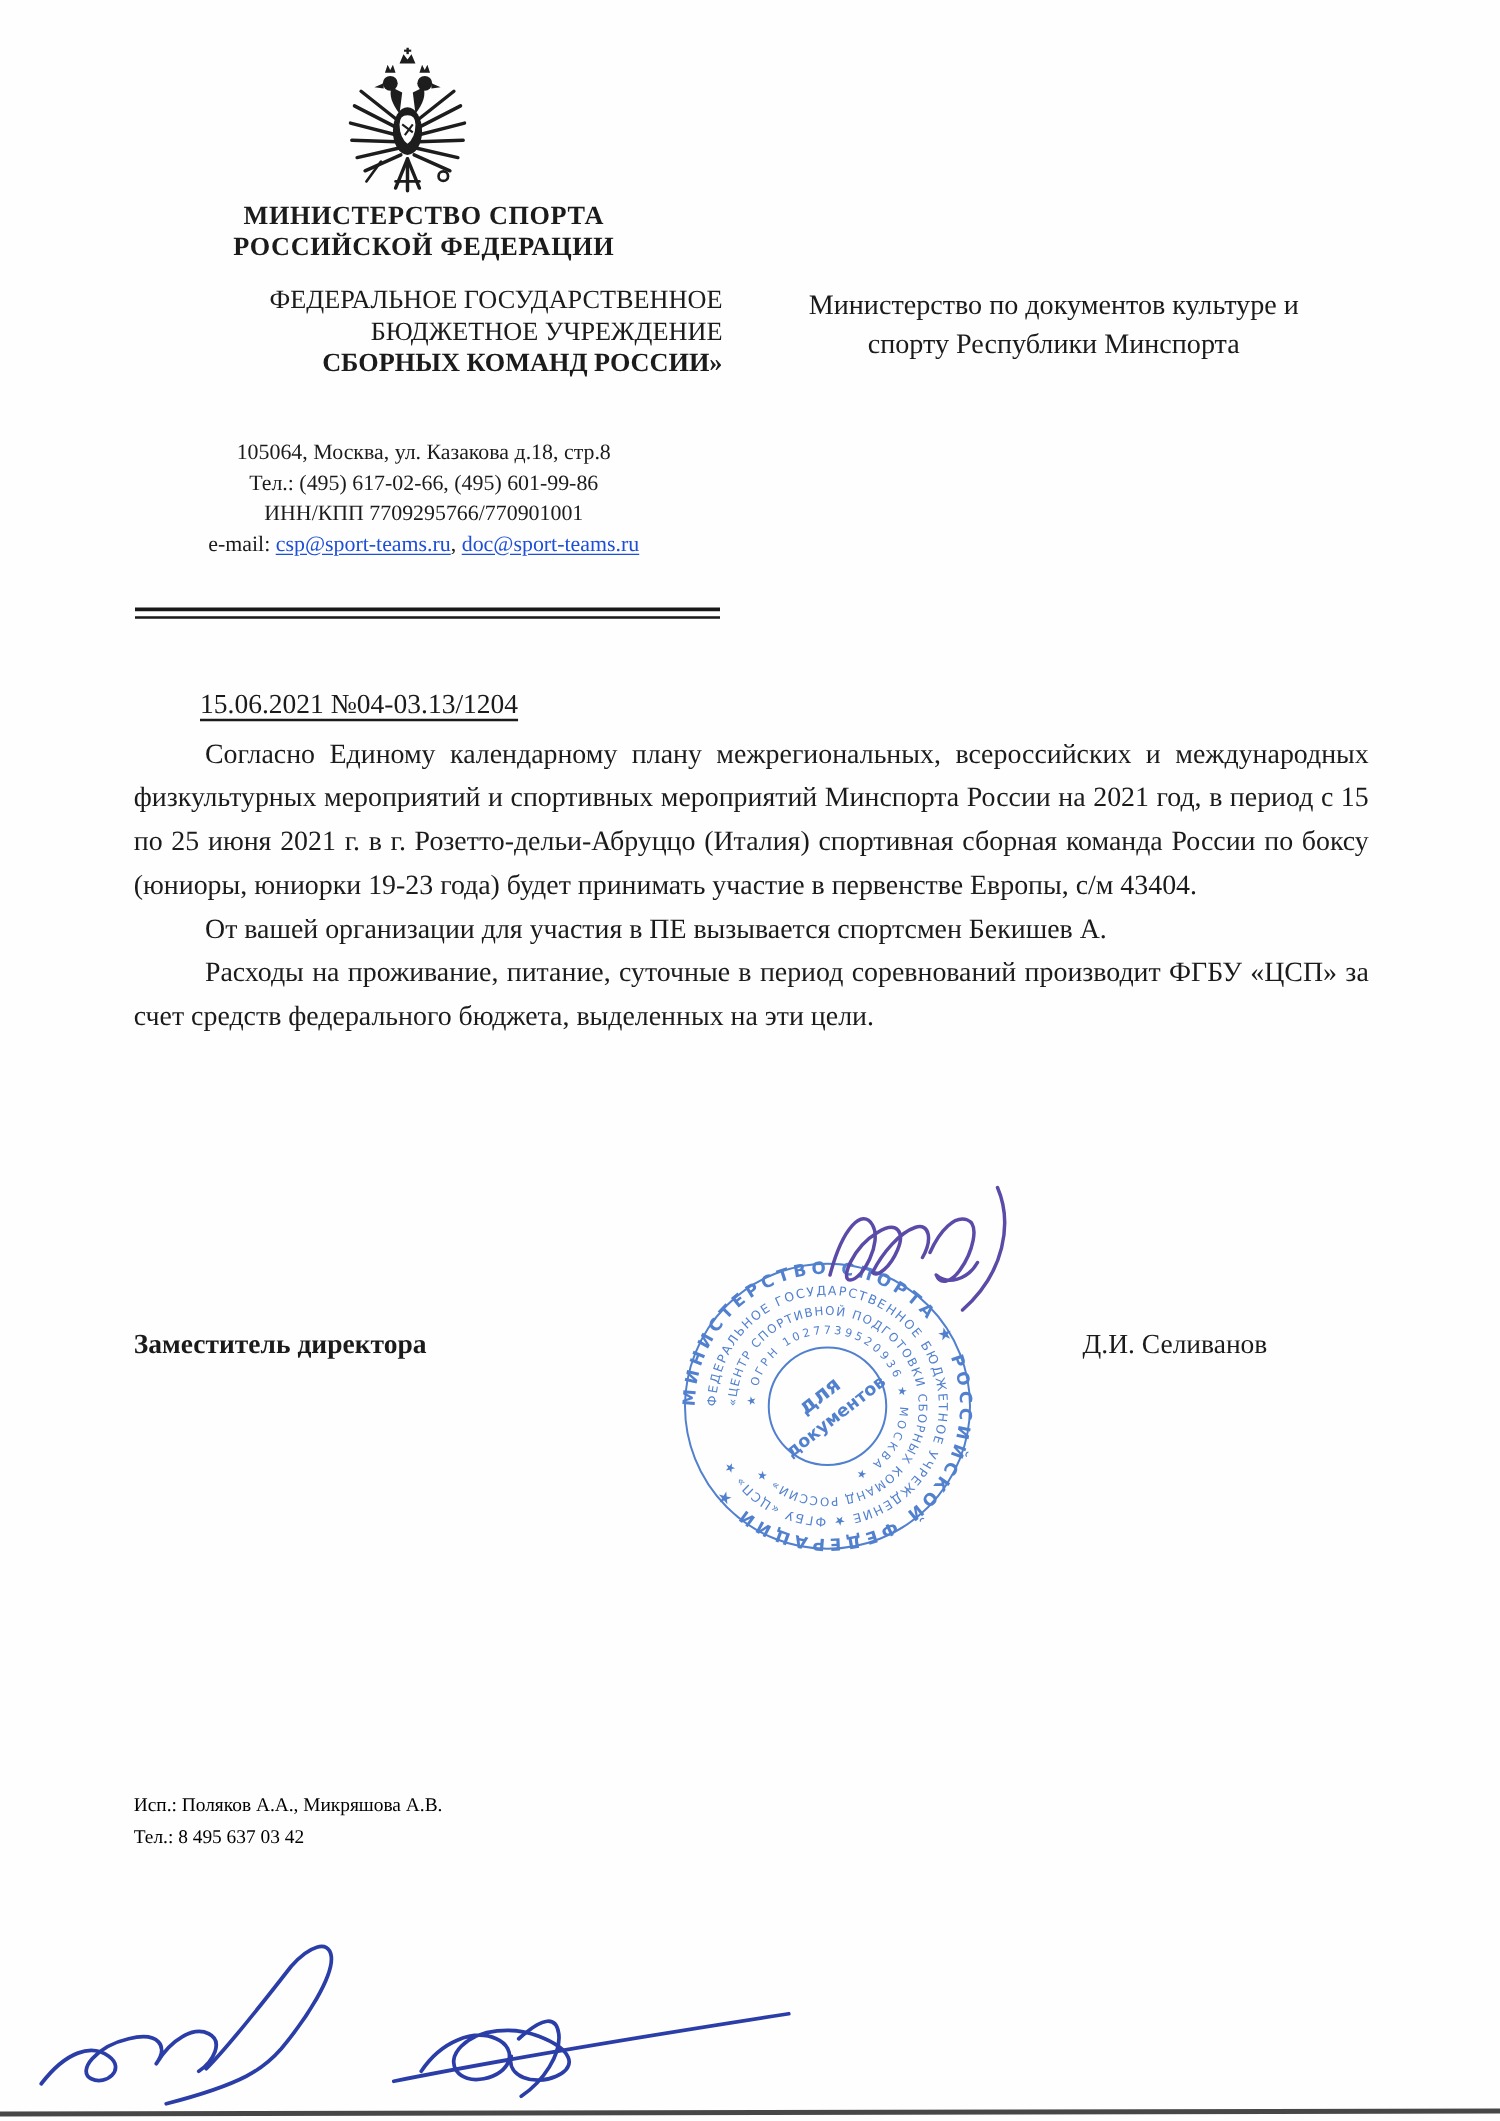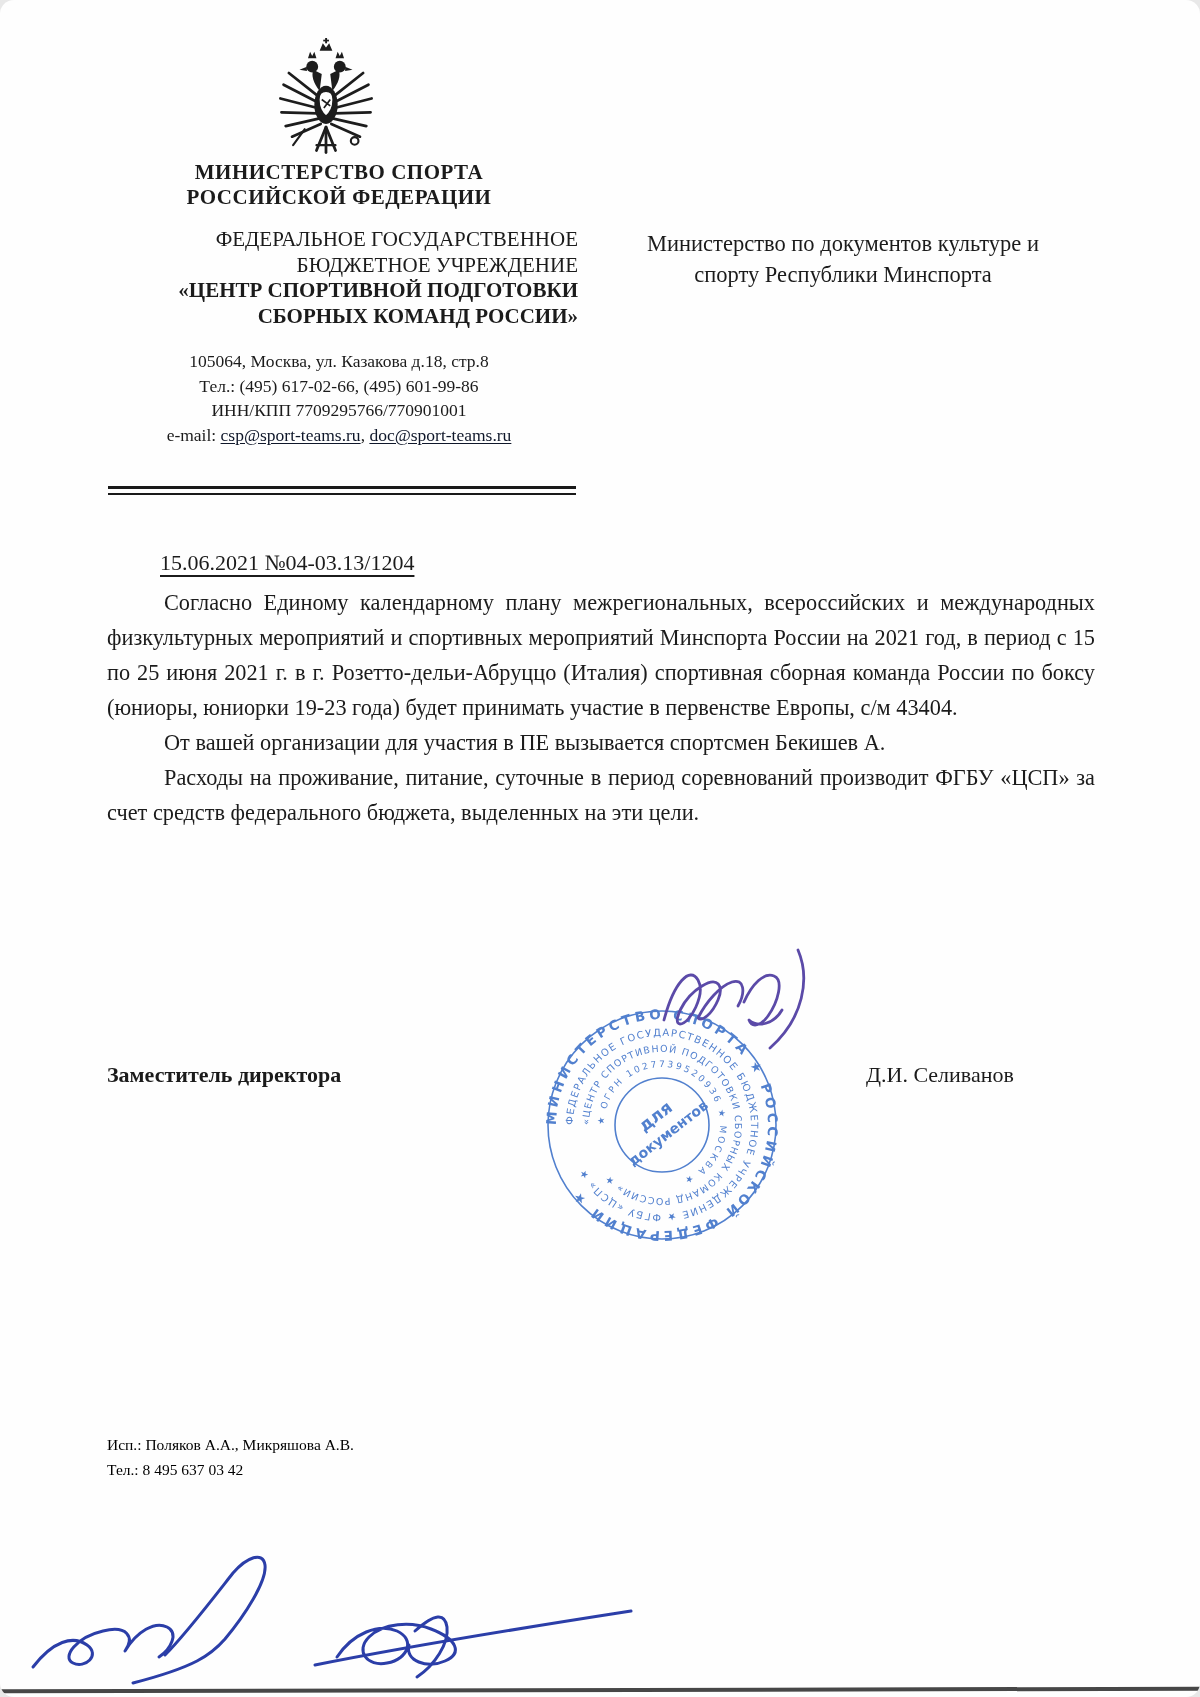--- a/index.html
+++ b/index.html
@@ -6,32 +6,31 @@
   html, body { background: #e8e8e8; }
   .page {
     position: relative;
     width: 1200px;
     height: 1697px;
     margin: 0 auto;
     background: #fefefe;
     overflow: hidden;
     font-family: "Liberation Serif", "DejaVu Serif", serif;
     color: #1b1b1b;
-    border-radius: 14px;
   }
   .abs { position: absolute; }
   .eagle { left: 272px; top: 38px; width: 108px; height: 122px; }
   .ministry { left: 100px; top: 160px; width: 478px; text-align: center;
               font-weight: bold; font-size: 21px; line-height: 25px; letter-spacing: .5px; }
   .org { left: 100px; top: 227px; width: 478px; text-align: right;
          font-size: 21px; line-height: 25.5px; }
   .org .b { font-weight: bold; }
   .addr { left: 100px; top: 349px; width: 478px; text-align: center;
           font-size: 17.5px; line-height: 24.5px; }
-  .addr a { color: #0f172a; text-decoration: underline; text-underline-offset: 2px; }
+  .addr a { color: #1d4ed8; text-decoration: underline; text-underline-offset: 2px; }
   .rule2 { left: 108px; top: 486px; width: 468px; height: 9px;
            border-top: 3px solid #191919; border-bottom: 2px solid #191919; }
 
   
   .recipient { left: 593px; top: 228px; width: 500px; text-align: center;
                font-size: 22.5px; line-height: 31px; }
 
   
   .refline { left: 160px; top: 550px; font-size: 22px;
              text-decoration: underline; text-underline-offset: 5px; }
@@ -111,21 +110,20 @@
   </svg>
 
   <div class="abs ministry">
     <div>МИНИСТЕРСТВО СПОРТА</div>
     <div>РОССИЙСКОЙ ФЕДЕРАЦИИ</div>
   </div>
 
   <div class="abs org">
     <div>ФЕДЕРАЛЬНОЕ ГОСУДАРСТВЕННОЕ</div>
     <div>БЮДЖЕТНОЕ УЧРЕЖДЕНИЕ</div>
-    <div class="b">«ЦЕНТР СПОРТИВНОЙ ПОДГОТОВКИ</div>
     <div class="b">СБОРНЫХ КОМАНД РОССИИ»</div>
   </div>
 
   <div class="abs addr">
     <div>105064, Москва, ул. Казакова д.18, стр.8</div>
     <div>Тел.: (495) 617-02-66, (495) 601-99-86</div>
     <div>ИНН/КПП 7709295766/770901001</div>
     <div><span>e-mail: </span><a href="#">csp@sport-teams.ru</a><span>, </span><a href="#">doc@sport-teams.ru</a></div>
   </div>
 

